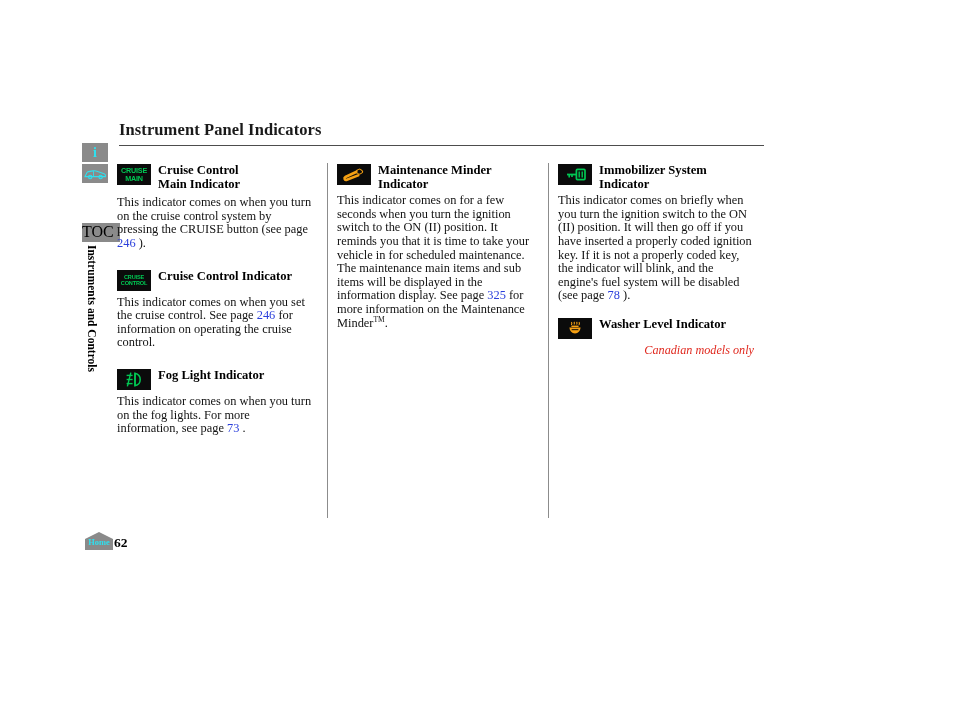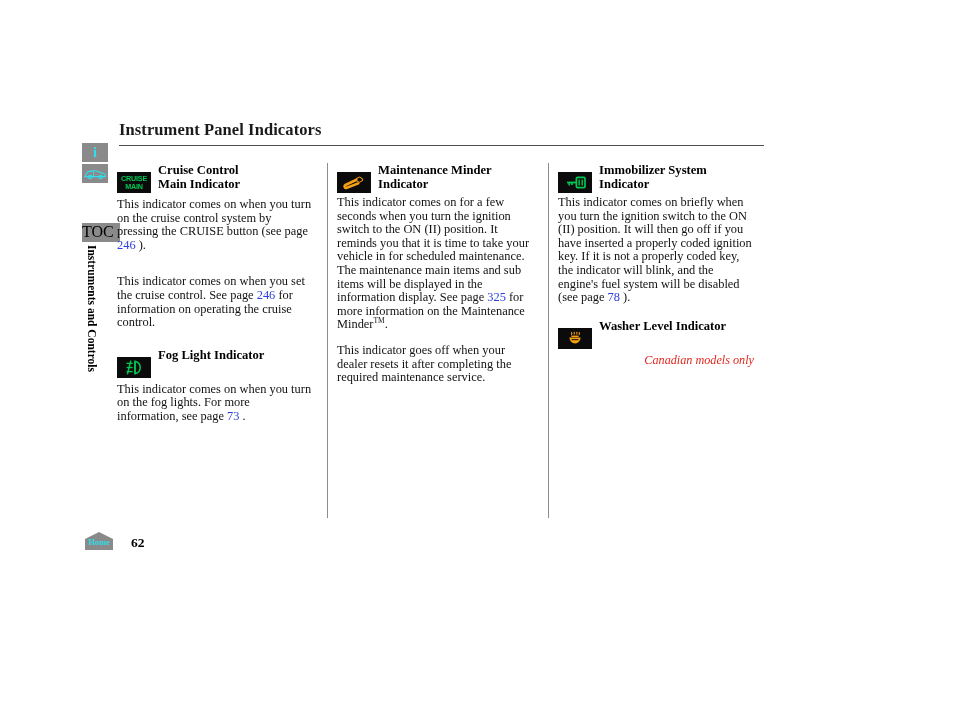--- a/index.html
+++ b/index.html
@@ -132,21 +132,21 @@
     align-items: flex-start;
     gap: 7px;
   }
   .ind-icon {
     width: 34px;
     height: 21px;
     background: #0b0b0b;
     flex: 0 0 34px;
     position: relative;
     overflow: hidden;
-    margin-top: 9px;
+    margin-top: 1px;
   }
   .ind-title {
     font-family: "Liberation Serif", serif;
     font-weight: bold;
     font-size: 12.6px;
     line-height: 13.6px;
     padding-top: 1px;
     color: #000;
   }
   .body-text {
@@ -210,21 +210,21 @@
     top: 7px;
     text-align: center;
     color: #2ee0ef;
     font-family: "Liberation Serif", serif;
     font-weight: bold;
     font-size: 8.4px;
     line-height: 9px;
   }
   #page-number {
     position: absolute;
-    left: 131px;
+    left: 114px;
     top: 535px;
     font-family: "Liberation Serif", serif;
     font-weight: bold;
     font-size: 13.5px;
     color: #000;
   }
   sup.tm {
     font-size: 7.5px;
     vertical-align: super;
     line-height: 0;
@@ -274,20 +274,29 @@
           <div>Cruise Control</div>
           <div>Main Indicator</div>
         </div>
       </div>
       <div class="body-text"><span>This indicator comes on when you turn on the cruise control system by pressing the CRUISE button (see page </span><span class="pg">246</span><span> ).</span></div>
     </div>
 
     <div class="gap-lg"></div>
 
     <div class="entry">
+      <div class="entry-head">
+        <div class="ind-icon">
+          <span class="icn-txt s1">CRUISE</span>
+          <span class="icn-txt s2">CONTROL</span>
+        </div>
+        <div class="ind-title">
+          <div>Cruise Control Indicator</div>
+        </div>
+      </div>
       <div class="body-text"><span>This indicator comes on when you set the cruise control. See page </span><span class="pg">246</span><span> for information on operating the cruise control.</span></div>
     </div>
 
     <div class="gap-lg"></div>
 
     <div class="entry">
       <div class="entry-head">
         <div class="ind-icon">
           <svg width="34" height="21" viewBox="0 0 34 21">
             <path d="M18 4.2 Q23.2 5.4 23.2 10.5 Q23.2 15.6 18 16.8 Z" fill="none" stroke="#00c853" stroke-width="1.5"></path>
@@ -315,21 +324,20 @@
             <path d="M19.6 7.7 L8.4 13.0 Q7.2 13.6 7.6 14.9 Q8.0 16.2 9.3 15.9 L21.2 11.4" fill="none" stroke="#f5a013" stroke-width="2.6" stroke-linecap="round"></path>
             <path d="M22.4 5.6 L20.5 6.5 L20.5 8.9 L22.4 9.8 L24.1 8.9 Q25.0 8.4 25.0 7.7 Q25.0 7.0 24.1 6.5 Z" fill="#0b0b0b"></path>
           </svg>
         </div>
         <div class="ind-title">
           <div>Maintenance Minder</div>
           <div>Indicator</div>
         </div>
       </div>
       <div class="body-text tight"><span>This indicator comes on for a few seconds when you turn the ignition switch to the ON (II) position. It reminds you that it is time to take your vehicle in for scheduled maintenance. The maintenance main items and sub items will be displayed in the information display. See page </span><span class="pg">325</span><span> for more information on the Maintenance Minder</span><sup class="tm">TM</sup><span>.</span></div>
-      <div class="body-text" style="margin-top:12px;">This indicator goes off when your dealer resets it after completing the required maintenance service.</div>
     </div>
   </div>
 
   <div class="col" id="col-3">
 
     <div class="entry">
       <div class="entry-head">
         <div class="ind-icon">
           <svg width="34" height="21" viewBox="0 0 34 21">
             <rect x="18.4" y="5.4" width="8.6" height="10.2" rx="1" fill="none" stroke="#00c853" stroke-width="1.7"></rect>

